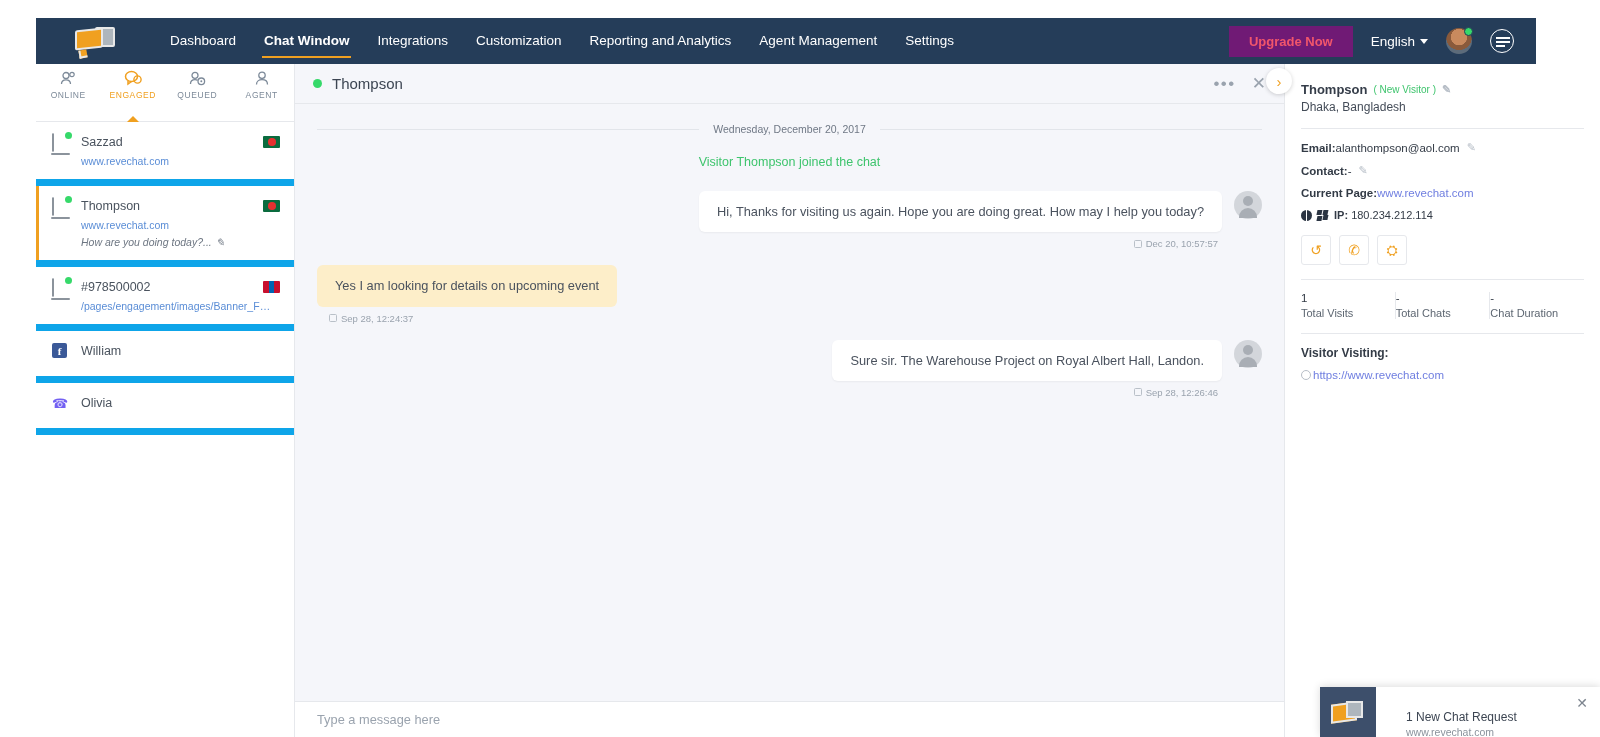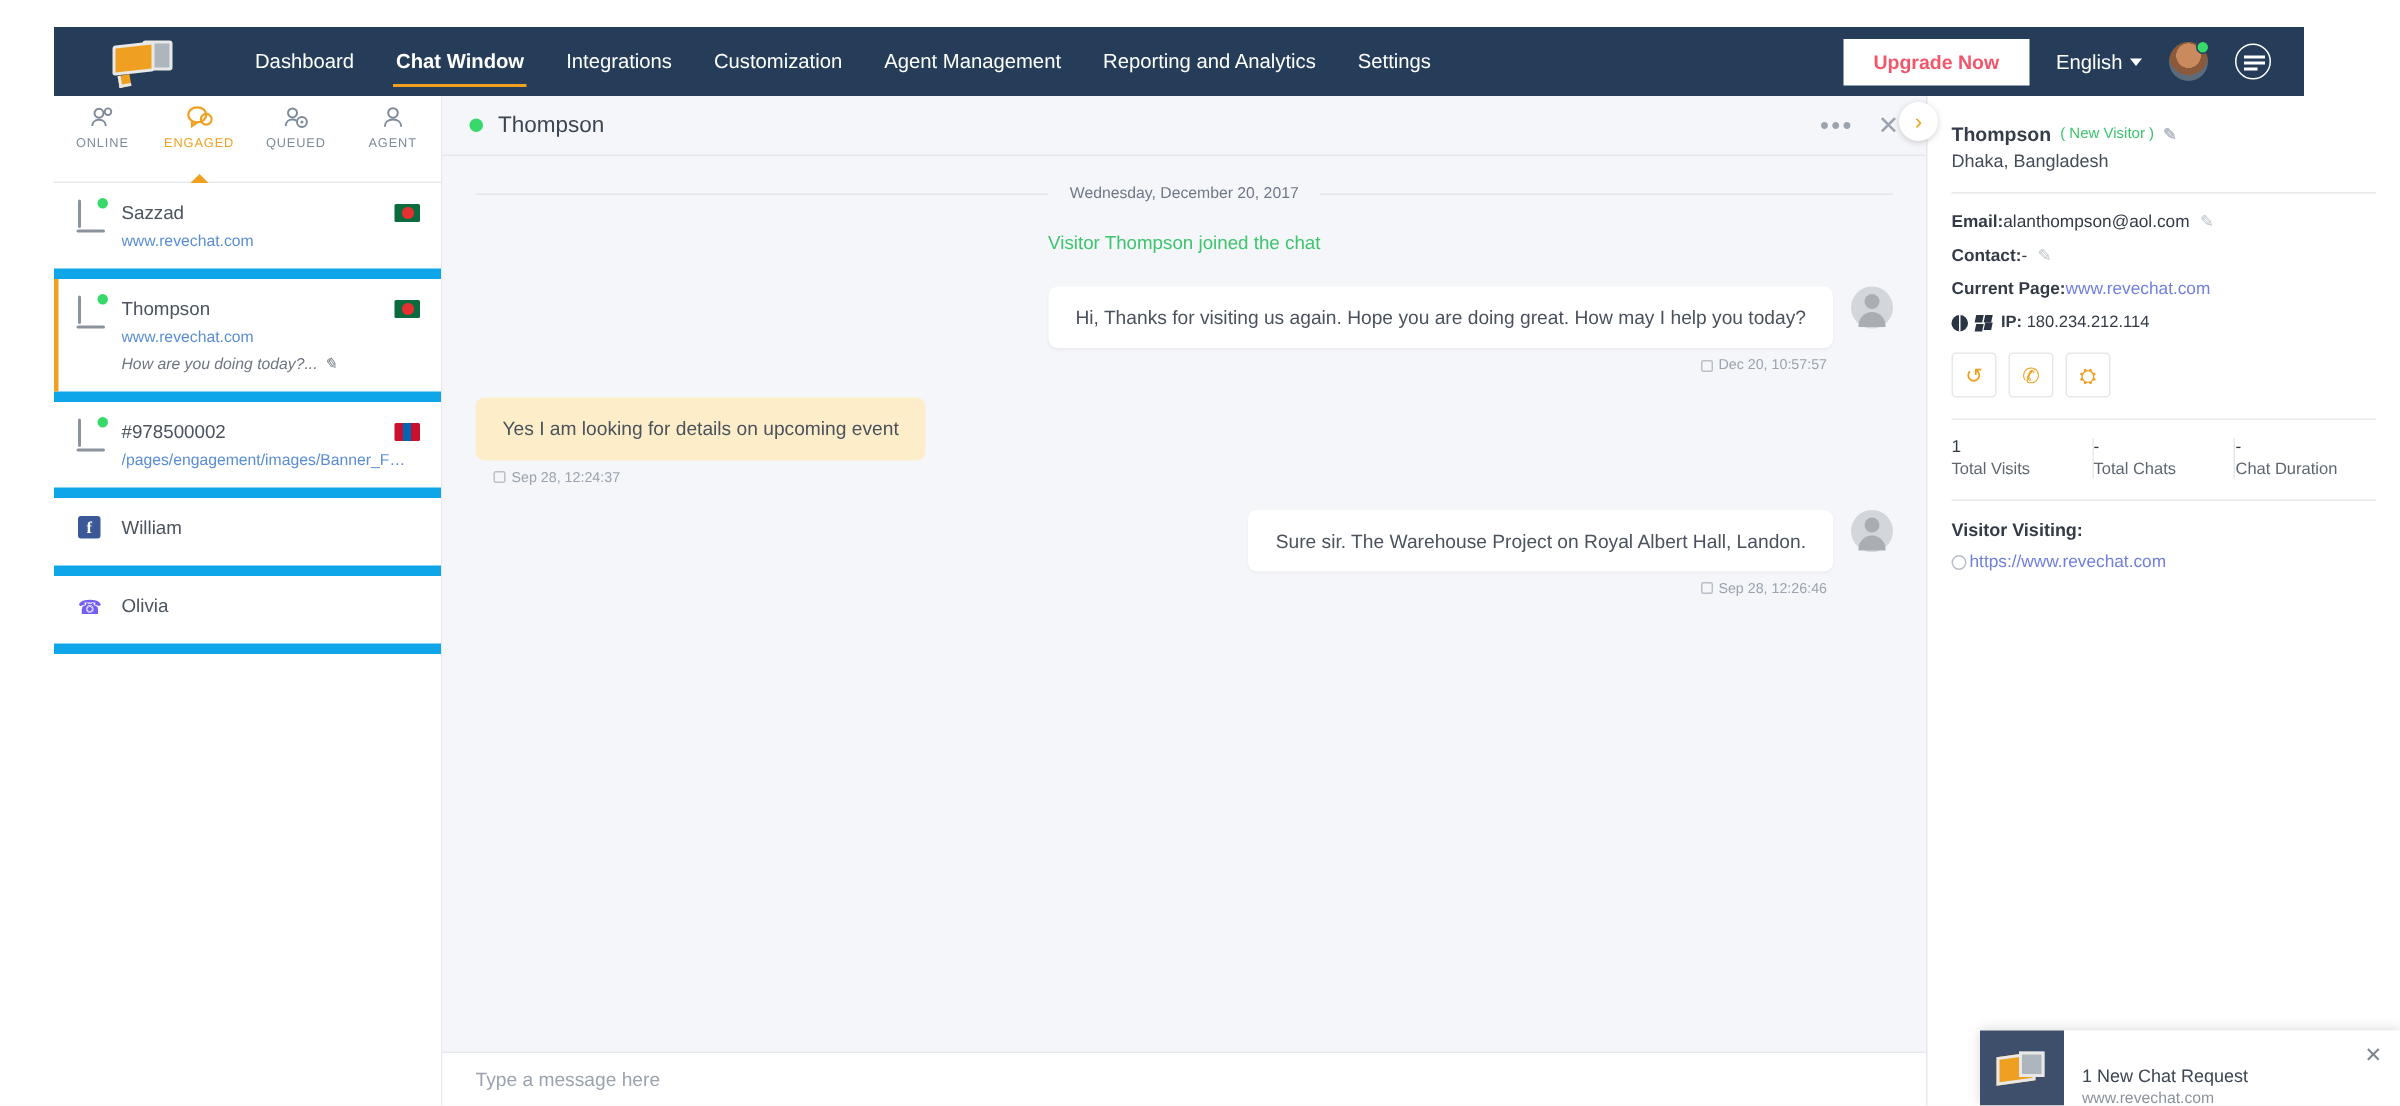--- a/index.html
+++ b/index.html
@@ -37,21 +37,21 @@
     color: #ffffff; font-size: 13.5px; padding: 0 14px; line-height: 46px;
     height: 46px; cursor: pointer; white-space: nowrap; position: relative;
   }
   .nav-item.active { font-weight: bold; }
   .nav-item.active::after {
     content: ""; position: absolute; left: 12px; right: 12px; bottom: 6px;
     height: 2px; background: #f0a020;
   }
   .nav-right { margin-left: auto; display: flex; align-items: center; padding-right: 22px; gap: 18px; }
   .upgrade-btn {
-    background: #ffffff; color: #f2566b; font-size: 13px; font-weight: bold;
+    background: #701a75; color: #f2566b; font-size: 13px; font-weight: bold;
     border: none; padding: 8px 20px; cursor: pointer; white-space: nowrap;
   }
   .lang { color: #ffffff; font-size: 13.5px; cursor: pointer; display: flex; align-items: center; gap: 5px; }
   .chev-down { width: 0; height: 0; border-left: 4px solid transparent; border-right: 4px solid transparent; border-top: 5px solid #ffffff; }
   .avatar-top { position: relative; width: 26px; height: 26px; border-radius: 50%;
     background: radial-gradient(circle at 50% 35%, #c98a5e 0 38%, #8a5a3b 39% 60%, #5c6b7a 61% 100%);
     cursor: pointer; }
   .avatar-top .dot { position: absolute; right: -1px; top: -1px; width: 9px; height: 9px; border-radius: 50%; background: #36d96a; border: 1.5px solid #253d59; }
   .ham { width: 24px; height: 24px; border: 1.5px solid #ffffff; border-radius: 50%; position: relative; cursor: pointer; }
   .ham i { position: absolute; left: 5px; height: 1.5px; background: #ffffff; display: block; }
@@ -178,21 +178,21 @@
   .vv-dot { width: 10px; height: 10px; border-radius: 50%; border: 1.5px solid #b7bec7; }
 
   
   .toast {
     position: absolute; right: 0px; bottom: 0px; width: 280px; height: 50px; background: #ffffff;
     box-shadow: 0 -1px 8px rgba(0,0,0,0.14); display: flex; align-items: center;
   }
   .toast-thumb { width: 56px; height: 50px; background: #3d4f6b; display: flex; align-items: center; justify-content: center; }
   .toast-thumb .t1 { width: 26px; height: 19px; background: #f0a020; border: 2px solid #e8e8e8; transform: skewY(-8deg); position:relative; left:4px;}
   .toast-thumb .t2 { width: 17px; height: 17px; background: #aeb6bd; border: 2px solid #e8e8e8; position: relative; left: -7px; top: -3px;}
-  .toast-body { flex: 1; padding-left: 12px; margin-top: 24px; }
+  .toast-body { flex: 1; padding-left: 30px; margin-top: 24px; }
   .toast-title { font-size: 12px; color: #3c4552; }
   .toast-sub { font-size: 10.5px; color: #8a929c; margin-top: 2px; }
   .toast-x { padding: 0 12px; color: #7d858f; font-size: 14px; cursor: pointer; align-self: flex-start; padding-top: 8px; }
 </style>
 </head>
 <body>
 
 <div id="app">
 
   <div class="topnav">
@@ -201,22 +201,22 @@
         <div class="b2"></div>
           <div class="b1"></div>
           <div class="tail"></div>
       </div>
     </div>
     <div class="nav-items" id="nav-items">
         <div class="nav-item">Dashboard</div>
         <div class="nav-item active">Chat Window</div>
         <div class="nav-item">Integrations</div>
         <div class="nav-item">Customization</div>
+        <div class="nav-item">Reporting and Analytics</div>
         <div class="nav-item">Agent Management</div>
-        <div class="nav-item">Reporting and Analytics</div>
         <div class="nav-item">Settings</div>
       </div>
     <div class="nav-right">
       <button class="upgrade-btn">Upgrade Now</button>
       <div class="lang">
         <span>English</span>
         <span class="chev-down"></span>
       </div>
       <div class="avatar-top">
         <span class="dot"></span>

